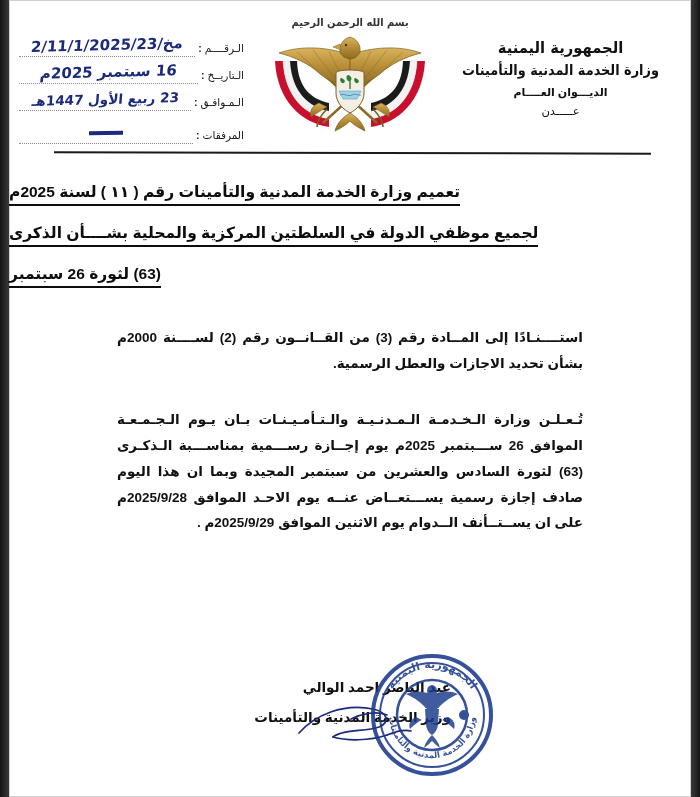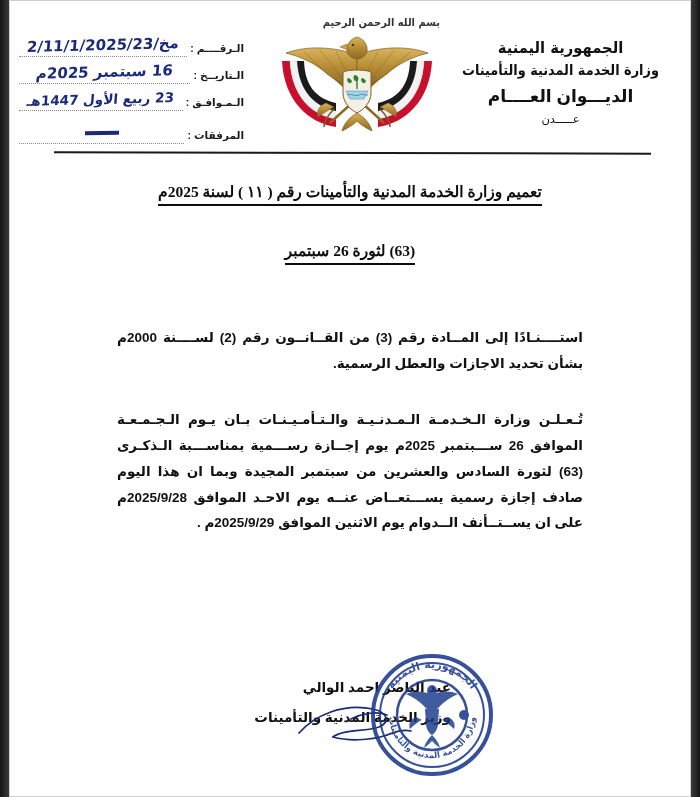--- a/index.html
+++ b/index.html
@@ -57,21 +57,21 @@
   .field-row {
     display: flex;
     align-items: flex-end;
     justify-content: flex-start;
     gap: 3px;
     height: 27px;
     white-space: nowrap;
   }
   .field-label {
     font-size: 10.5px;
-    font-weight: 700;
+    font-weight: 400;
     color: #1a1a1a;
     letter-spacing: 0.6px;
     flex: 0 0 auto;
     padding-bottom: 3px;
   }
   .field-colon {
     font-size: 10.5px;
     font-weight: 700;
     color: #1a1a1a;
     padding-bottom: 3px;
@@ -103,20 +103,21 @@
     transform: rotate(-1deg);
     margin-bottom: 2px;
   }
 
   .hdr-center {
     position: absolute;
     left: 50%;
     transform: translateX(-50%);
     top: 8px;
     width: 200px;
+    text-align: center;
   }
   .basmala {
     font-size: 11px;
     color: #232323;
     font-weight: 600;
     letter-spacing: 0.5px;
     font-family: "DejaVu Sans", sans-serif;
     opacity: 0.92;
     transform: scaleX(0.9);
   }
@@ -134,21 +135,21 @@
   }
   .org-1, .org-2 {
     font-family: "DejaVu Sans", sans-serif;
     color: #111;
     font-weight: 600;
     transform: scaleX(0.92);
   }
   .org-1 { font-size: 16px; letter-spacing: -0.4px; margin-bottom: 5px; }
   .org-2 { font-size: 14px; letter-spacing: -0.6px; margin-bottom: 8px; }
   .org-3 {
-    font-size: 17px;
+    font-size: 11px;
     font-weight: 700;
     color: #111;
     letter-spacing: 2.2px;
     margin-bottom: 5px;
   }
   .org-4 {
     font-size: 11.5px;
     font-weight: 400;
     color: #111;
     letter-spacing: 2.5px;
@@ -163,23 +164,22 @@
     background: #1a1a1a;
     transform: rotate(0.12deg);
   }
 
   
   .title-block {
     position: absolute;
     top: 182px;
     left: 0;
     right: 0;
-    text-align: center;
+    text-align: left;
     direction: rtl;
-    font-family: Liberation Serif, serif;
   }
   .title-line {
     display: inline-block;
     font-size: 15.5px;
     font-weight: 700;
     color: #0d0d0d;
     border-bottom: 2px solid #0d0d0d;
     padding-bottom: 1px;
     margin-bottom: 17px;
     letter-spacing: -0.2px;
@@ -366,21 +366,21 @@
         <div class="org-2">وزارة الخدمة المدنية والتأمينات</div>
         <div class="org-3">الديـــوان العــــام</div>
         <div class="org-4">عـــــدن</div>
       </div>
     </div>
 
     <div class="hrule"></div>
 
     <div class="title-block">
       <div class="title-line l1">تعميم وزارة الخدمة المدنية والتأمينات رقم ( ١١ ) لسنة 2025م</div><br>
-      <br>
+      <div class="title-line l2">لجميع موظفي الدولة في السلطتين المركزية والمحلية  بشــــأن الذكرى</div><br>
       <div class="title-line l3">(63) لثورة 26 سبتمبر</div>
     </div>
 
     <div class="body-block">
       <p class="para p1">استــــنـادًا إلى المــادة رقم (3) من القــانــون رقم (2) لســــنة 2000م بشأن تحديد الاجازات والعطل الرسمية.</p>
       <p class="para p2">تُـعـلـن وزارة الـخـدمـة الـمـدنـيـة والـتـأمـيـنـات بـان يـوم الـجـمـعـة الموافق 26 ســـبتمبر 2025م يوم إجــازة رســـمية بمناســـبة الـذكـرى (63) لثورة السادس والعشرين من سبتمبر المجيدة وبما ان هذا اليوم صادف إجازة رسمية يســـتعــاض عنــه يوم الاحـد الموافق 2025/9/28م على ان يســتــأنف الــدوام يوم الاثنين الموافق 2025/9/29م .</p>
     </div>
 
     <div class="sign-block">
       <div class="sign-name">عبد الناصر احمد الوالي</div>

